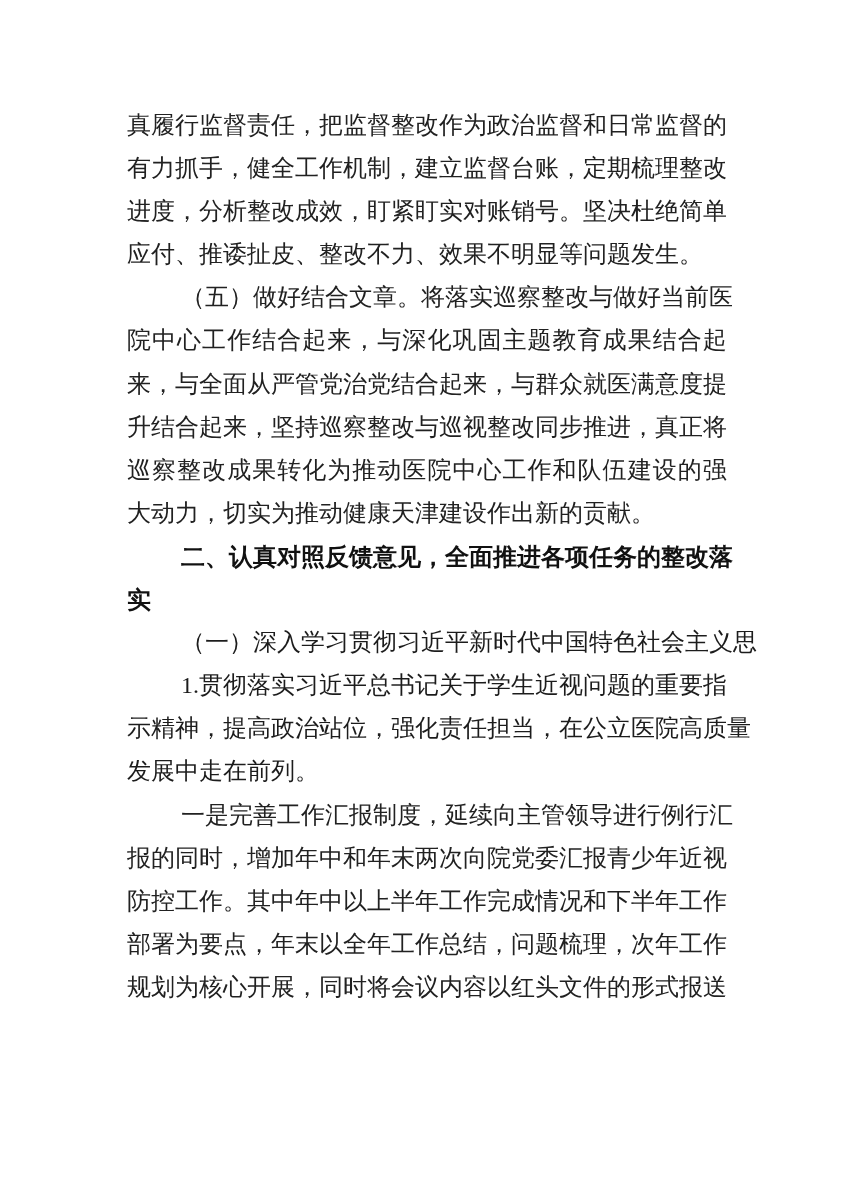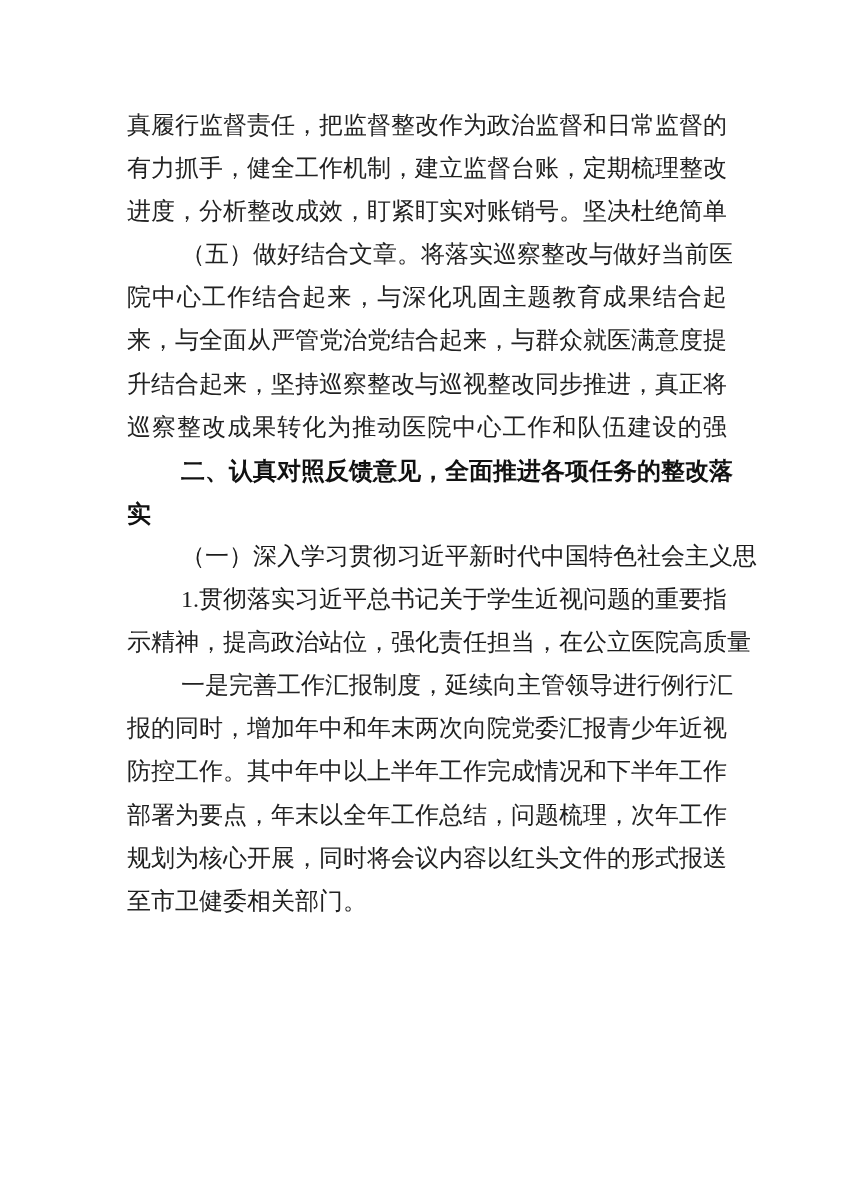--- a/index.html
+++ b/index.html
@@ -131,20 +131,21 @@
         <span>销</span>
         <span>号</span>
         <span>。</span>
         <span>坚</span>
         <span>决</span>
         <span>杜</span>
         <span>绝</span>
         <span>简</span>
         <span>单</span>
       </div>
+    <div class="ln">应付、推诿扯皮、整改不力、效果不明显等问题发生。</div>
     <div class="ln j indent">
         <span>（</span>
         <span>五</span>
         <span>）</span>
         <span>做</span>
         <span>好</span>
         <span>结</span>
         <span>合</span>
         <span>文</span>
         <span>章</span>
@@ -262,20 +263,21 @@
         <span>工</span>
         <span>作</span>
         <span>和</span>
         <span>队</span>
         <span>伍</span>
         <span>建</span>
         <span>设</span>
         <span>的</span>
         <span>强</span>
       </div>
+    <div class="ln">大动力，切实为推动健康天津建设作出新的贡献。</div>
     <div class="ln j indent hb">
         <span>二</span>
         <span>、</span>
         <span>认</span>
         <span>真</span>
         <span>对</span>
         <span>照</span>
         <span>反</span>
         <span>馈</span>
         <span>意</span>
@@ -369,20 +371,21 @@
         <span>，</span>
         <span>在</span>
         <span>公</span>
         <span>立</span>
         <span>医</span>
         <span>院</span>
         <span>高</span>
         <span>质</span>
         <span>量</span>
       </div>
+    <div class="ln kt">发展中走在前列。</div>
     <div class="ln j indent">
         <span>一</span>
         <span>是</span>
         <span>完</span>
         <span>善</span>
         <span>工</span>
         <span>作</span>
         <span>汇</span>
         <span>报</span>
         <span>制</span>
@@ -502,15 +505,14 @@
         <span>红</span>
         <span>头</span>
         <span>文</span>
         <span>件</span>
         <span>的</span>
         <span>形</span>
         <span>式</span>
         <span>报</span>
         <span>送</span>
       </div>
-    <div class="ln">至市卫健委相关部门。</div>
   </div>
 </div>
 
 </body></html>

